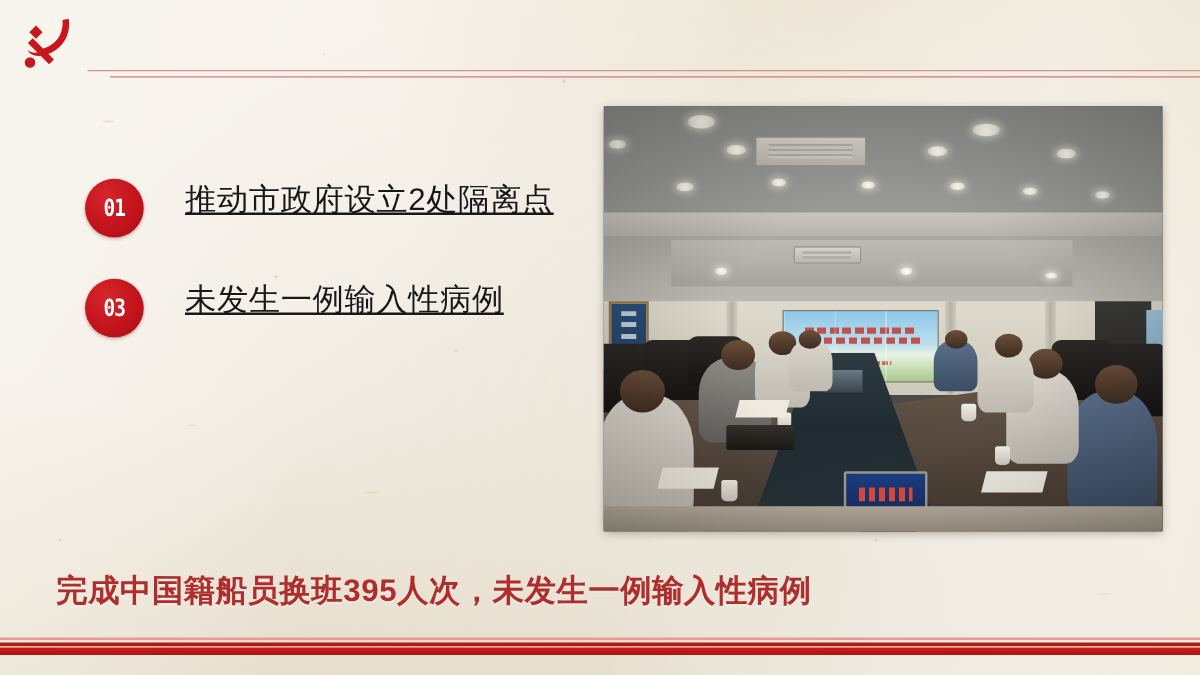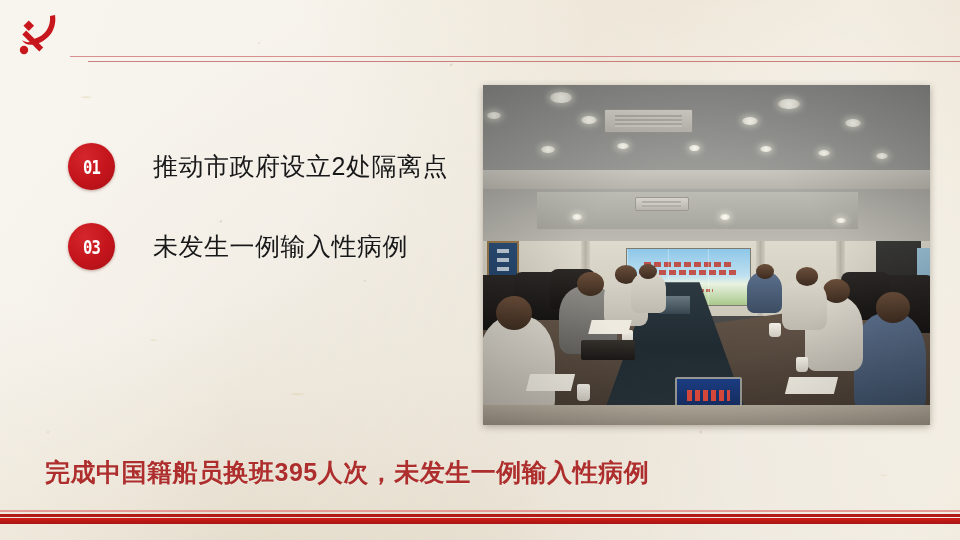--- a/index.html
+++ b/index.html
@@ -48,37 +48,38 @@
     font-size:27px; font-weight:bold; color:#171717;
     letter-spacing:1.5px;
     text-shadow:0 1px 0 rgba(255,255,255,.35);
   }
   .hdr-rule { position:absolute; height:1px; }
   #hdr-rule-1 { left:70px; right:0; top:56px; background:#d98f8f; }
   #hdr-rule-2 { left:88px; right:0; top:61px; background:#c26b6b; opacity:.85; }
 
   
   #list { position:absolute; left:68px; top:143px; }
-  .row { display:flex; align-items:center; height:47px; margin-bottom:33px; }
+  .row { display:flex; align-items:flex-start; height:47px; margin-bottom:33px;gap:14px; }
   .badge {
     width:47px; height:47px; border-radius:50%;
     background:radial-gradient(circle at 36% 30%,#d4262c 0%,#c4141b 55%,#a80f16 100%);
     box-shadow:0 1px 3px rgba(90,20,20,.35);
     display:flex; align-items:center; justify-content:center;
     flex:0 0 auto;
   }
   .badge span {
     color:#fff; font-size:19px; font-weight:bold;
     font-family:"DejaVu Sans Mono","Liberation Mono",monospace;
     letter-spacing:-1px; transform:scaleX(.82);
   }
   .row-text {
-    margin-left:38px; font-size:25px; color:#181818;
+    margin-left:19px; font-size:25px; color:#181818;
     letter-spacing:.5px; white-space:nowrap;
     text-shadow:0 1px 0 rgba(255,255,255,.3);
+    text-decoration:underline;
   }
 
   
   #photo {
     position:absolute; left:483px; top:85px; width:447px; height:340px;
     overflow:hidden; background:#4a4a4a;
     box-shadow:0 2px 7px rgba(70,60,45,.38);
   }
   .ph { position:absolute; }
   

